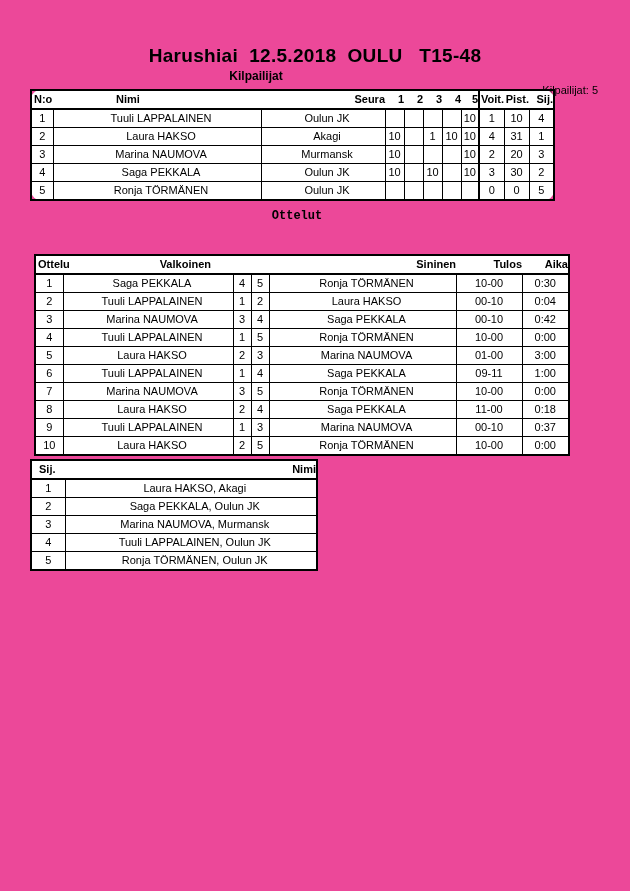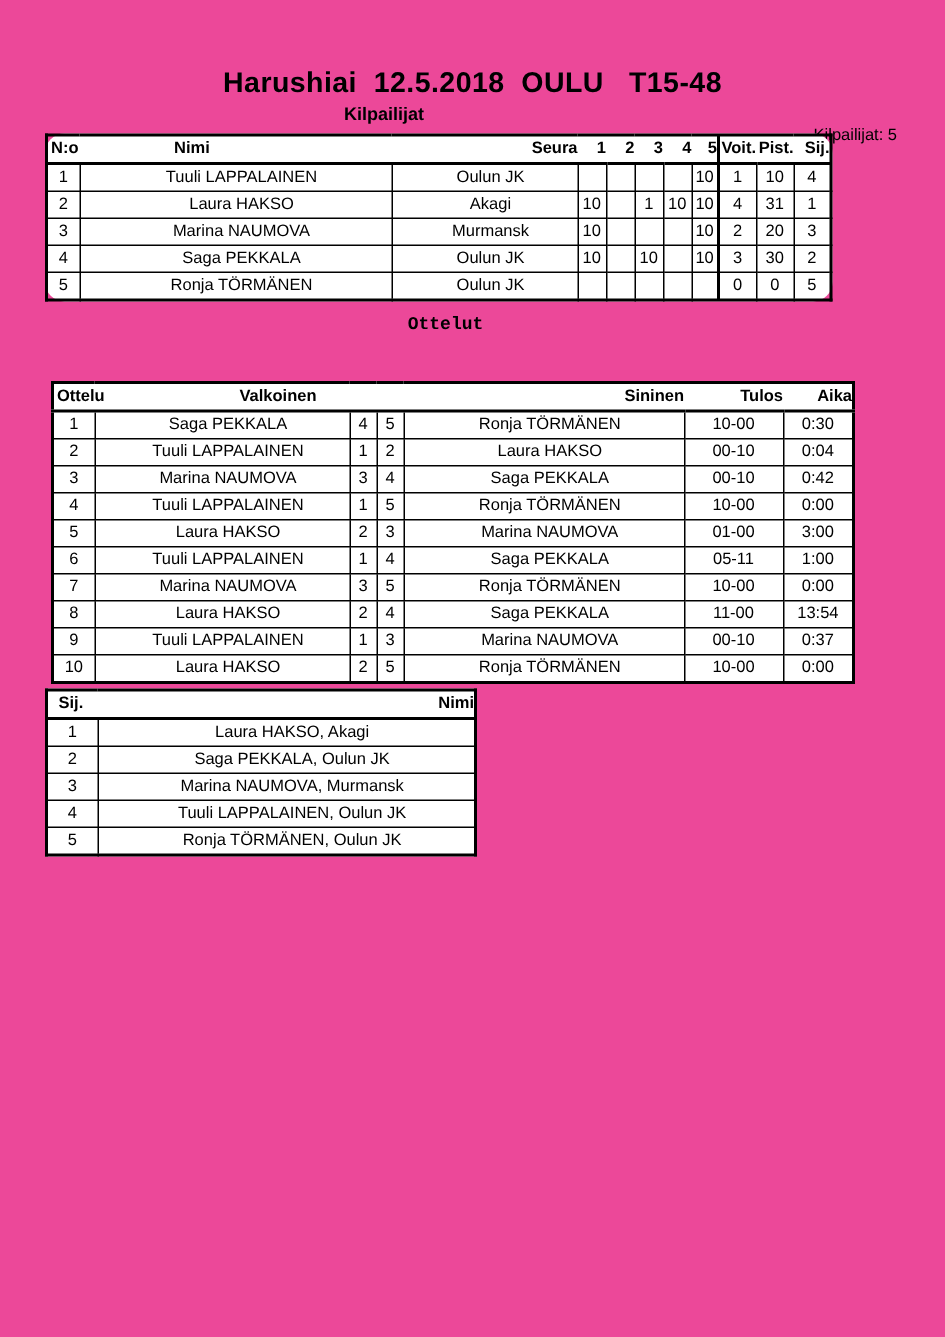--- a/index.html
+++ b/index.html
@@ -211,40 +211,40 @@
         <td class="name">Marina NAUMOVA</td>
         <td class="num">01-00</td>
         <td class="num">3:00</td>
       </tr>
       <tr>
         <td class="num">6</td>
         <td class="name">Tuuli LAPPALAINEN</td>
         <td class="num">1</td>
         <td class="num">4</td>
         <td class="name">Saga PEKKALA</td>
-        <td class="num">05-11</td>
+        <td class="num">09-11</td>
         <td class="num">1:00</td>
       </tr>
       <tr>
         <td class="num">7</td>
         <td class="name">Marina NAUMOVA</td>
         <td class="num">3</td>
         <td class="num">5</td>
         <td class="name">Ronja TÖRMÄNEN</td>
         <td class="num">10-00</td>
         <td class="num">0:00</td>
       </tr>
       <tr>
         <td class="num">8</td>
         <td class="name">Laura HAKSO</td>
         <td class="num">2</td>
         <td class="num">4</td>
         <td class="name">Saga PEKKALA</td>
         <td class="num">11-00</td>
-        <td class="num">13:54</td>
+        <td class="num">0:18</td>
       </tr>
       <tr>
         <td class="num">9</td>
         <td class="name">Tuuli LAPPALAINEN</td>
         <td class="num">1</td>
         <td class="num">3</td>
         <td class="name">Marina NAUMOVA</td>
         <td class="num">00-10</td>
         <td class="num">0:37</td>
       </tr>

